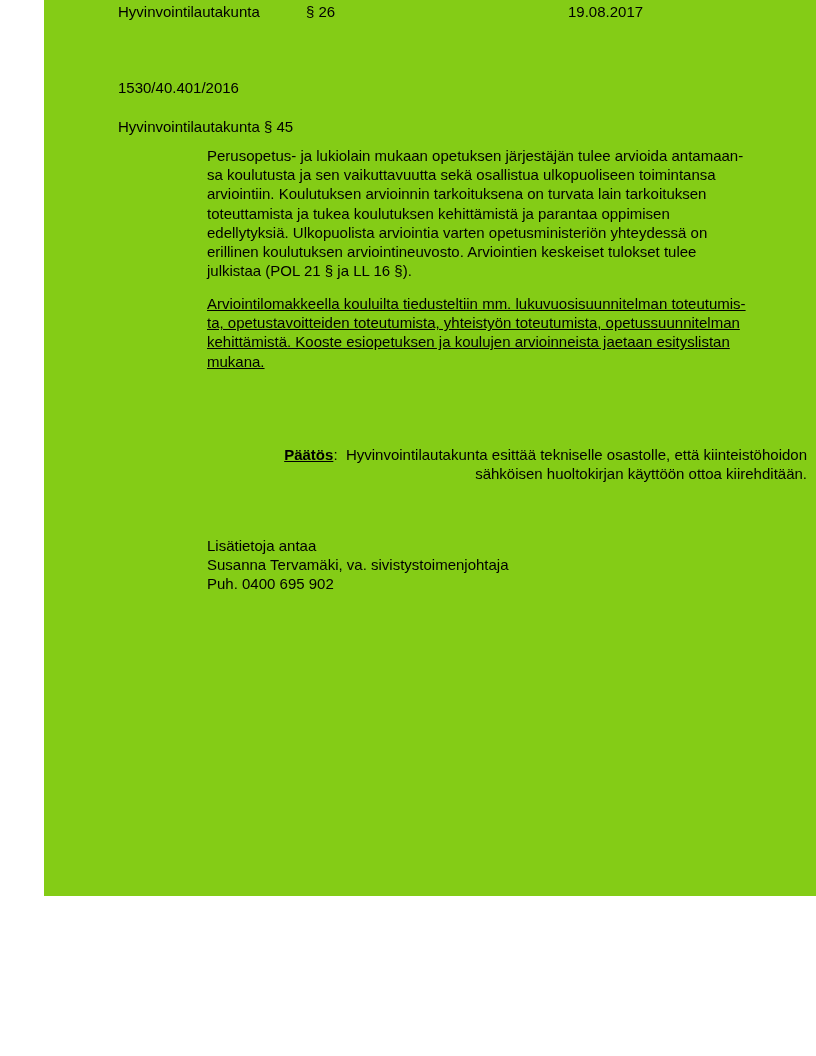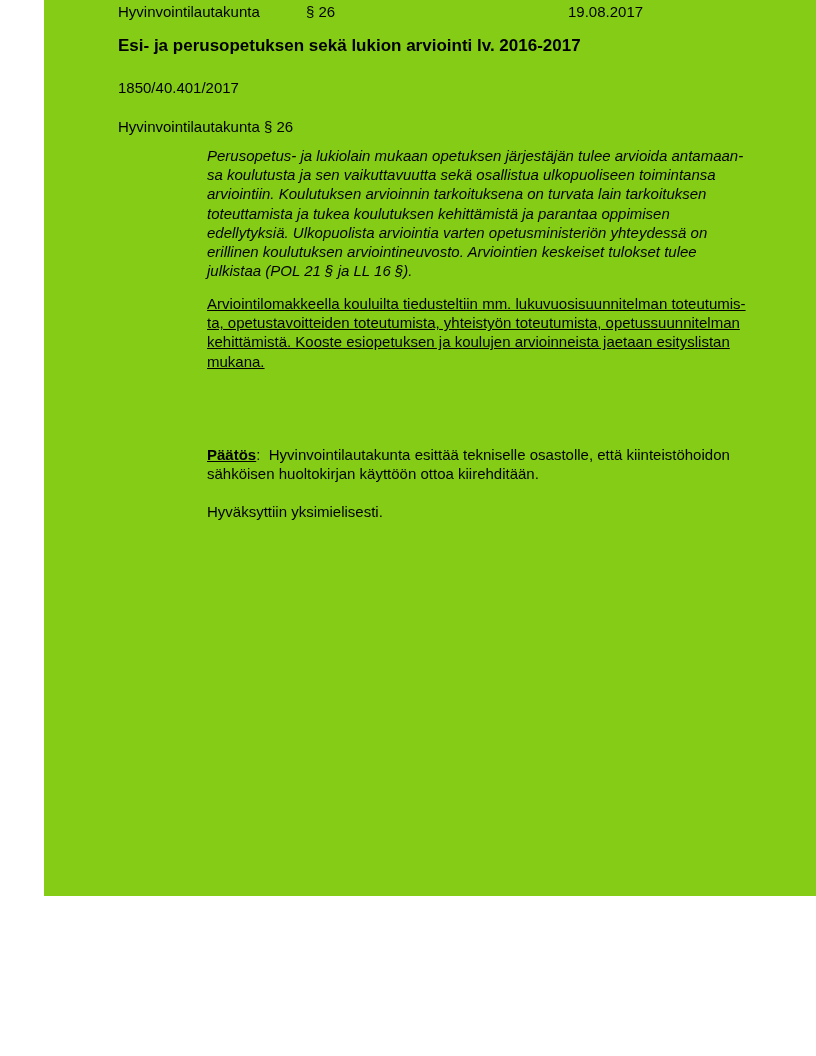--- a/index.html
+++ b/index.html
@@ -38,49 +38,48 @@
   }
   .case-number { left: 74px; top: 78px; }
   .subheading  { left: 74px; top: 117px; }
   .para {
     left: 163px;
     width: 600px;
     font-size: 15px;
     line-height: 19.2px;
     white-space: nowrap;
   }
-  .p1 { top: 146px; font-style: italic; }
+  .p1 { top: 146px; }
   .p2 { top: 294px; text-decoration: underline; }
   .p3 { top: 387px; }
-  .p4 { top: 445px; }
+  .p4 { top: 445px; text-align: right; }
   .p5 { top: 502px; }
   .p6 { top: 536px; }
   .label-bu {
     font-weight: bold;
     text-decoration: underline;
   }
 </style>
 </head>
 <body>
 
 <div class="page">
 
   <span class="abs base-text h-committee">Hyvinvointilautakunta</span>
   <span class="abs base-text h-section">§ 26</span>
   <span class="abs base-text h-date">19.08.2017</span>
 
-  <h1 class="abs doc-title">Esi- ja perusopetuksen sekä lukion arviointi lv. 2016-2017</h1>
 
-  <div class="abs base-text case-number">1850/40.401/2017</div>
+  <div class="abs base-text case-number">1530/40.401/2016</div>
 
-  <div class="abs base-text subheading">Hyvinvointilautakunta § 26</div>
+  <div class="abs base-text subheading">Hyvinvointilautakunta § 45</div>
 
   <p class="abs para p1">Perusopetus- ja lukiolain mukaan opetuksen järjestäjän tulee arvioida antamaan-<br>sa koulutusta ja sen vaikuttavuutta sekä osallistua ulkopuoliseen toimintansa<br>arviointiin. Koulutuksen arvioinnin tarkoituksena on turvata lain tarkoituksen<br>toteuttamista ja tukea koulutuksen kehittämistä ja parantaa oppimisen<br>edellytyksiä. Ulkopuolista arviointia varten opetusministeriön yhteydessä on<br>erillinen koulutuksen arviointineuvosto. Arviointien keskeiset tulokset tulee<br>julkistaa (POL 21 § ja LL 16 §).</p>
 
   <p class="abs para p2">Arviointilomakkeella kouluilta tiedusteltiin mm. lukuvuosisuunnitelman toteutumis-<br>ta, opetustavoitteiden toteutumista, yhteistyön toteutumista, opetussuunnitelman<br>kehittämistä. Kooste esiopetuksen ja koulujen arvioinneista jaetaan esityslistan<br>mukana.</p>
 
 
   <p class="abs para p4"><span class="label-bu">Päätös</span><span>:&nbsp; </span><span>Hyvinvointilautakunta esittää tekniselle osastolle, että kiinteistöhoidon<br>sähköisen huoltokirjan käyttöön ottoa kiirehditään.</span></p>
 
-  <p class="abs para p5">Hyväksyttiin yksimielisesti.</p>
 
+  <p class="abs para p6">Lisätietoja antaa<br>Susanna Tervamäki, va. sivistystoimenjohtaja<br>Puh. 0400 695 902</p>
 
 </div>
 
 </body></html>

